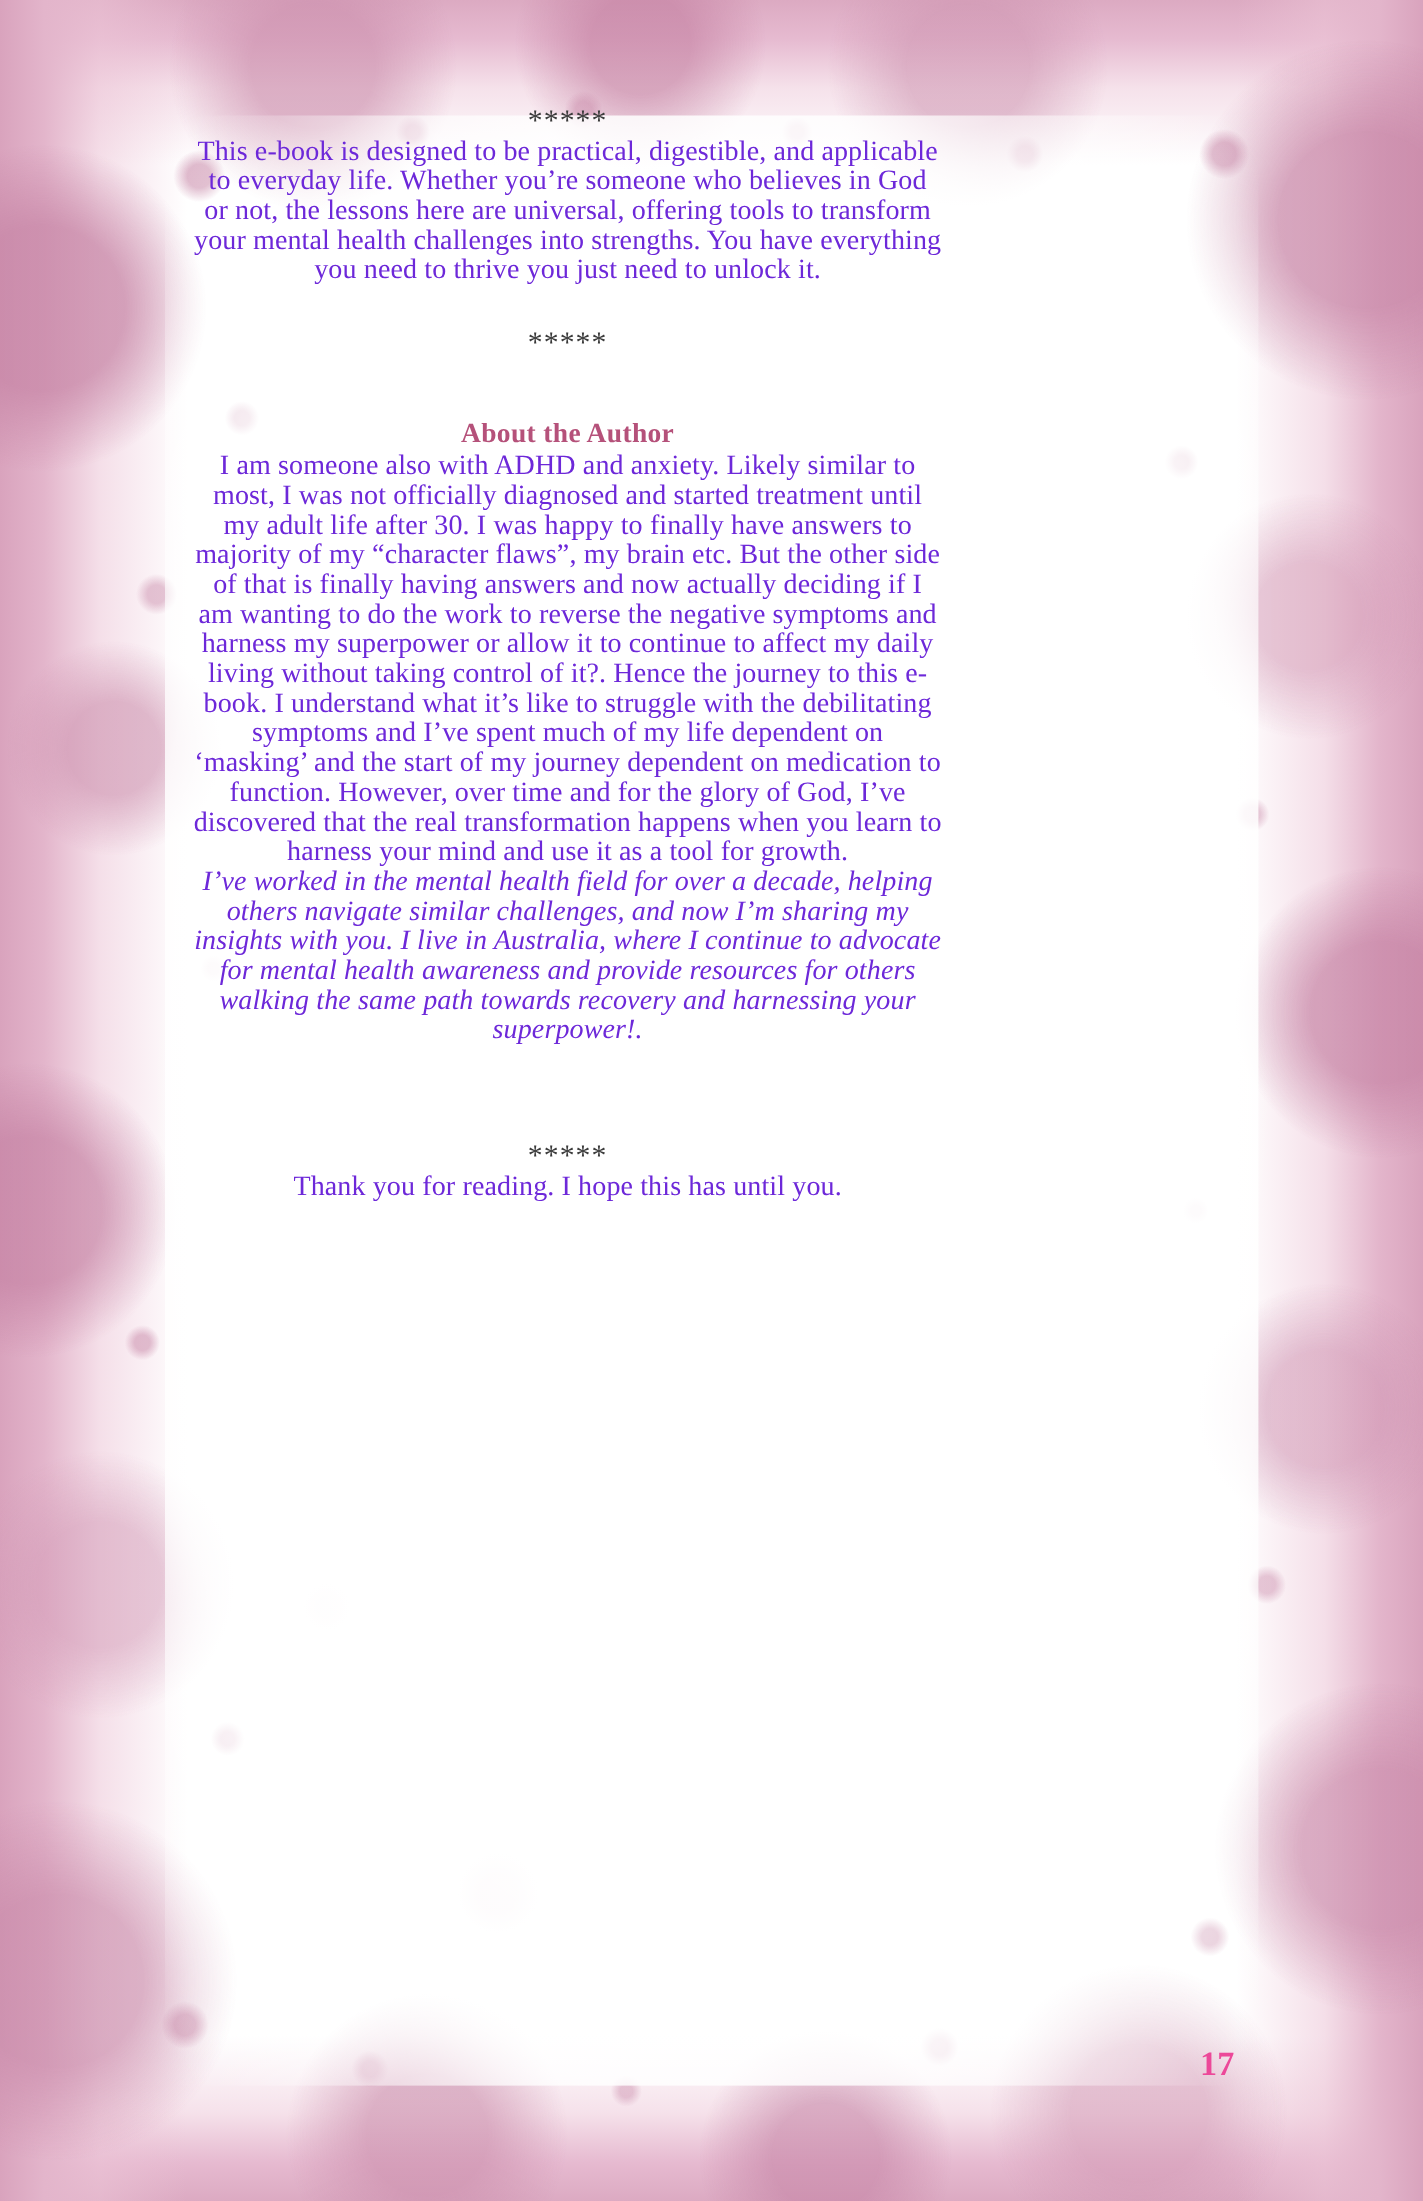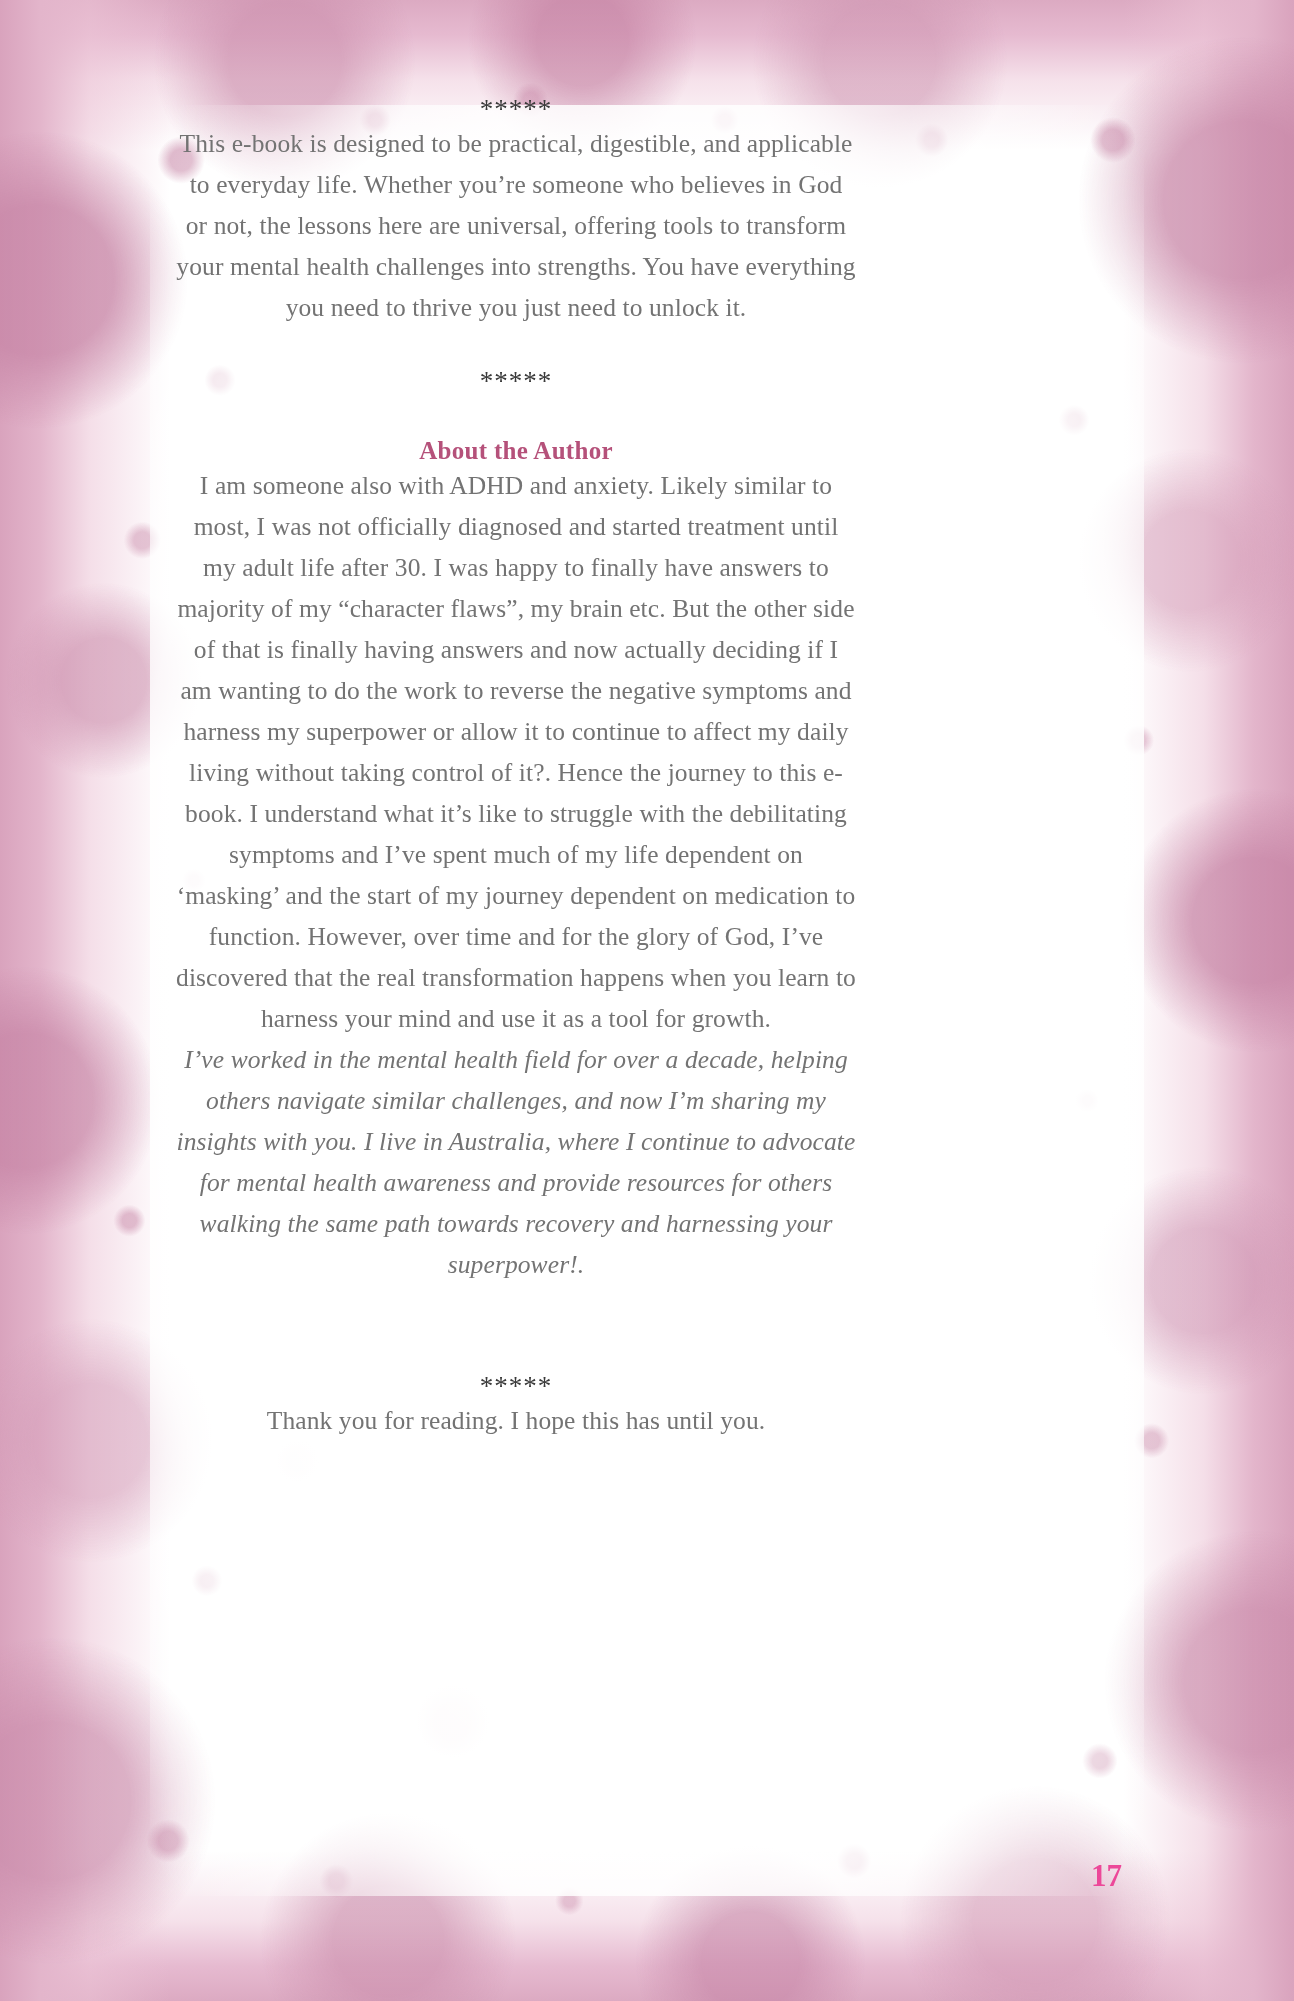--- a/index.html
+++ b/index.html
@@ -103,29 +103,29 @@
     letter-spacing: 1px;
     color: #3a3a3a;
     line-height: 1;
   }
   .sep-1 { margin-top: 96px; }
   .sep-2 { margin-top: 40px; }
   .sep-3 { margin-top: 88px; }
 
   p.body {
     font-size: 25.5px;
-    line-height: 41px;
+    line-height: 27px;
     margin: 0;
     text-align: center;
-    color: #737373;
+    color: #6d28d9;
     letter-spacing: 0.1px;
   }
   .p-intro { margin-top: 36px; }
   .heading {
-    margin-top: 42px;
+    margin-top: 56px;
     font-size: 25px;
     font-weight: bold;
     color: #b5517a;
     letter-spacing: 0.3px;
   }
   .p-author1 { margin-top: 34px; }
   .p-author2 { margin-top: 30px; font-style: italic; }
   .p-thanks  { margin-top: 38px; }
 
   .page-number {

